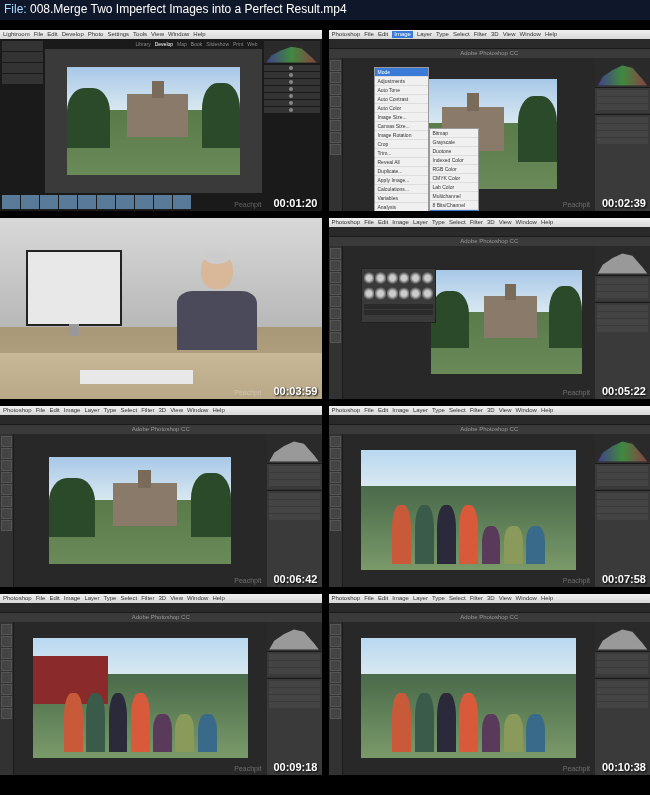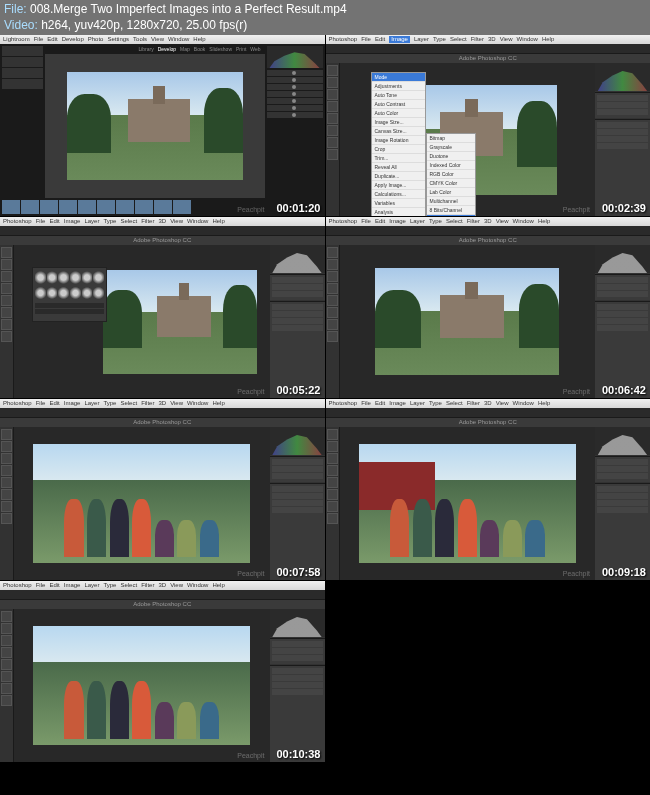--- a/index.html
+++ b/index.html
@@ -1,23 +1,23 @@
 <!DOCTYPE html>
 <html><head>
 <meta charset="utf-8">
 <style>
   * { margin: 0; padding: 0; box-sizing: border-box; }
   body { width: 650px; height: 795px; font-family: Arial, sans-serif; background: #000; overflow: hidden; }
   
-  .header { background: #737373; padding: 2px 4px; font-size: 12px; line-height: 1.3; }
+  .header { background: #0f172a; padding: 2px 4px; font-size: 12px; line-height: 1.3; }
   .header-line { color: #fff; }
   .header-line .label { color: #aaddff; }
   .header-line .value { color: #fff; }
   
-  .grid { display: grid; grid-template-columns: 1fr 1fr; grid-template-rows: repeat(4, 181px); gap: 1px; background: #000; }
+  .grid { display: grid; grid-template-columns: 1fr 1fr; grid-template-rows: repeat(4, 181px); gap: 7px; background: #000; margin-top: 10px; }
   
   .thumb { position: relative; background: #3a3a3a; overflow: hidden; display: flex; flex-direction: column; }
   
   .menubar { background: linear-gradient(#f0f0f0, #d8d8d8); height: 9px; font-size: 6px; color: #333; padding: 1px 3px; white-space: nowrap; overflow: hidden; display: flex; gap: 4px; }
   .menubar span { flex-shrink: 0; }
   
   .toolbar { background: #2a2a2a; height: 10px; border-bottom: 1px solid #1a1a1a; }
   .titlebar { background: #3a3a3a; color: #999; font-size: 6px; text-align: center; height: 9px; padding-top: 1px; }
   
   .app-body { flex: 1; display: flex; background: #3a3a3a; position: relative; }
@@ -90,24 +90,20 @@
   .brush-sliders { margin-top: 3px; }
   .brush-slider { height: 5px; background: #2a2a2a; margin-bottom: 1px; }
 </style>
 </head>
 <body>
 
 <div class="header">
   <div class="header-line">
     <span class="label">File:</span>
     <span class="value">008.Merge Two Imperfect Images into a Perfect Result.mp4</span>
-  </div>
-  <div class="header-line">
-    <span class="label">Video:</span>
-    <span class="value">h264, yuv420p, 1280x720, 25.00 fps(r)</span>
   </div>
 </div>
 
 <div class="grid">
 
   <div class="thumb">
     <div class="menubar">
       <span>Lightroom</span>
         <span>File</span>
         <span>Edit</span>
@@ -253,20 +249,34 @@
             <div class="panel-row"></div>
             <div class="panel-row"></div>
             <div class="panel-row"></div>
           </div>
       </div>
     </div>
     <div class="watermark">Peachpit</div>
     <div class="timestamp">00:02:39</div>
   </div>
 
+  <div class="thumb">
+    <div class="desk-scene">
+      <div class="monitor"></div>
+      <div class="apple-logo"></div>
+      <div class="man">
+        <div class="man-head"></div>
+          <div class="man-body"></div>
+      </div>
+      <div class="desk-fg"></div>
+      <div class="keyboard"></div>
+    </div>
+    <div class="watermark">Peachpit</div>
+    <div class="timestamp">00:03:59</div>
+  </div>
 
   <div class="thumb">
     <div class="menubar">
       <span>Photoshop</span>
         <span>File</span>
         <span>Edit</span>
         <span>Image</span>
         <span>Layer</span>
         <span>Type</span>
         <span>Select</span>

